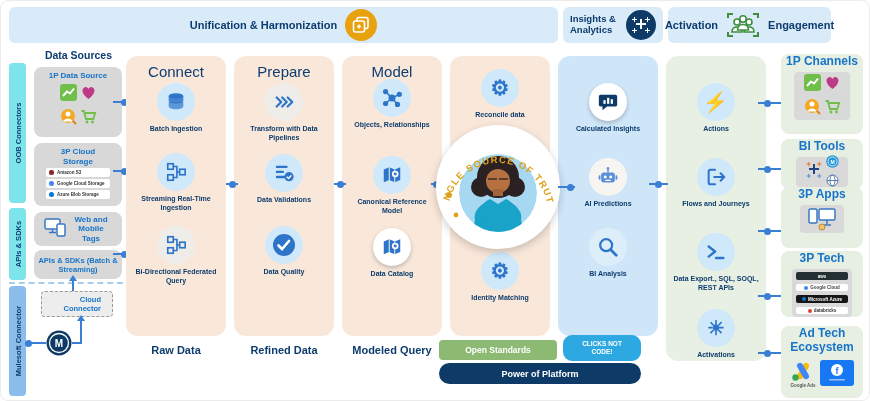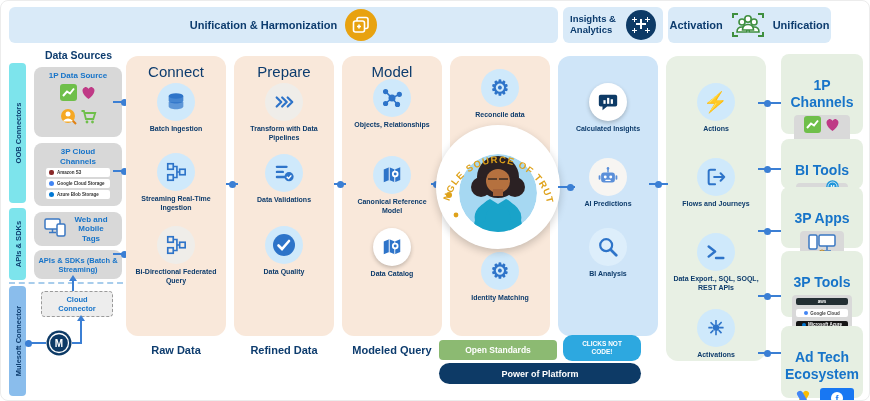--- a/index.html
+++ b/index.html
@@ -25,31 +25,31 @@
   .vbar{position:absolute;width:17px;border-radius:4px}
   .vbar span{position:absolute;left:50%;top:50%;transform:translate(-50%,-50%) rotate(-90deg);white-space:nowrap;font-size:7.5px;font-weight:bold;color:#0d3c6e}
   .cyan{background:#7de4ec}.mule{background:#8abdec}
   .gcard{position:absolute;left:33px;width:88px;background:#d8d8d8;border-radius:8px;box-sizing:border-box;text-align:center;padding:4px 3px}
   .gcard .t{color:#1774c9;font-weight:bold;font-size:8px;line-height:1.2}
   .srctitle{position:absolute;left:20px;top:48px;width:115px;text-align:center;font-size:10.5px;font-weight:bold;color:#0d3c6e}
   .icongrid{display:flex;flex-wrap:wrap;width:44px;margin:3px auto 0;gap:3px;justify-content:center}
   .crow{display:flex;align-items:center;gap:3px;margin:2px 9px;background:#fff;border-radius:2px;height:9px;font-size:4.5px;color:#333;padding:0 3px;font-weight:bold;text-align:left}
   .dotc{width:5px;height:5px;border-radius:2px;flex:0 0 auto}
   .dashcard{position:absolute;left:40px;top:290px;width:72px;height:26px;background:#ededed;border:1.5px dashed #9a9a9a;border-radius:4px;display:flex;align-items:center;justify-content:center;box-sizing:border-box}
-  .dashcard .t{color:#1774c9;font-weight:bold;font-size:7.5px;line-height:1.2;width:48px;text-align:center}
+  .dashcard .t{color:#1774c9;font-weight:bold;font-size:7.5px;line-height:1.2;width:48px;text-align:right}
   
   .hline{position:absolute;height:2px;background:#3b7fd4}
   .vline{position:absolute;width:2px;background:#3b7fd4}
   .vdash{position:absolute;width:0;border-left:2px dashed #3b7fd4}
   .ndot{position:absolute;width:7px;height:7px;border-radius:50%;background:#3b7fd4}
   .arr-up{position:absolute;width:0;height:0;border-left:4px solid transparent;border-right:4px solid transparent;border-bottom:6px solid #3b7fd4}
   .dashsep{position:absolute;left:8px;top:281px;width:114px;border-top:2px dashed #a8cdec}
   
   .dest{position:absolute;left:780px;width:82px;background:#e6efe2;border-radius:8px;text-align:center;box-sizing:border-box}
-  .dt{font-size:14px;font-weight:bold;color:#1774c9;margin-top:23px;line-height:1.2}
+  .dt{font-size:12px;font-weight:bold;color:#1774c9;margin-top:0;line-height:1.2}
   .ibox{background:#d9d9d9;border-radius:4px;margin:4px auto 0;display:flex;align-items:center;justify-content:center}
   .chip{width:52px;height:9px;border-radius:2px;font-size:4.5px;font-weight:bold;display:flex;align-items:center;justify-content:center;gap:2px;margin:2px 0}
   
   .badge{position:absolute;display:flex;align-items:center;justify-content:center;color:#fff;font-weight:bold;text-align:center}
   
   .bigcircle{position:absolute;left:435px;top:124px;width:124px;height:124px;border-radius:50%;background:#fff;box-shadow:0 3px 8px rgba(0,0,0,.2);z-index:5}
   .glyph{font-weight:bold;color:#2e74c9}
 </style>
 </head>
 <body>
@@ -85,21 +85,21 @@
         <g fill="#fff" stroke="#3f8f3f" stroke-width="1.6">
           <circle cx="11" cy="11" r="3"></circle>
             <path d="M6 21c0-3 2-5 5-5s5 2 5 5z"></path>
           <circle cx="23" cy="11" r="3"></circle>
             <path d="M18 21c0-3 2-5 5-5s5 2 5 5z"></path>
           <circle cx="17" cy="8" r="3.2"></circle>
             <path d="M11.5 19c0-3.5 2.3-5.5 5.5-5.5s5.5 2 5.5 5.5z"></path>
         </g>
       </svg>
     </span>
-    <span class="hdr-text">Unification</span>
+    <span class="hdr-text">Engagement</span>
   </div>
 
   <div class="srctitle">Data Sources</div>
 
   <div class="vbar cyan" style="left:8px;top:62px;height:140px">
       <span>OOB Connectors</span>
     </div>
   <div class="vbar cyan" style="left:8px;top:207px;height:72px">
       <span>APIs &amp; SDKs</span>
     </div>
@@ -126,21 +126,21 @@
           </svg></span>
       <span><svg width="17" height="17" viewBox="0 0 17 17">
             <path d="M1.5 3h2.4l2 8h7.4l1.9-6H5" stroke="#6fbf4a" stroke-width="1.8" fill="none"></path>
             <circle cx="7" cy="14" r="1.4" fill="#6fbf4a"></circle>
             <circle cx="12.5" cy="14" r="1.4" fill="#6fbf4a"></circle>
           </svg></span>
     </div>
   </div>
 
   <div class="gcard" style="top:142px;height:63px">
-    <div class="t" style="width:56px;margin:0 auto">3P Cloud Channels</div>
+    <div class="t" style="width:56px;margin:0 auto">3P Cloud Storage</div>
     <div class="crow">
         <span class="dotc" style="background:#8a2a2a"></span>
         <span>Amazon S3</span>
       </div>
     <div class="crow">
         <span class="dotc" style="background:#4285f4;border-radius:50%"></span>
         <span>Google Cloud Storage</span>
       </div>
     <div class="crow">
         <span class="dotc" style="background:#0078d4;border-radius:50%"></span>
@@ -495,21 +495,21 @@
           <rect x="2" y="2" width="8" height="14" rx="1.5" fill="#fff" stroke="#3a77c2" stroke-width="1.5"></rect>
           <rect x="12" y="2" width="16" height="11" rx="1.5" fill="#fff" stroke="#3a77c2" stroke-width="1.5"></rect>
           <line x1="20" y1="13" x2="20" y2="17" stroke="#3a77c2" stroke-width="1.5"></line>
           <line x1="16" y1="18" x2="24" y2="18" stroke="#3a77c2" stroke-width="1.5"></line>
           <circle cx="15" cy="20" r="3" fill="#f0c36d" stroke="#b98a3a" stroke-width="1"></circle>
         </svg>
     </div>
   </div>
 
   <div class="dest" style="top:250px;height:66px">
-    <div class="dt">3P Tools</div>
+    <div class="dt">3P Tech</div>
     <div class="ibox" style="width:58px;height:46px;flex-direction:column;padding:1px">
       <div class="chip" style="background:#232f33;color:#fff">
           <span>aws</span>
         </div>
       <div class="chip" style="background:#fff;color:#444">
           <span class="dotc" style="background:#4285f4;border-radius:50%;width:4px;height:4px"></span>
           <span>Google Cloud</span>
         </div>
       <div class="chip" style="background:#151515;color:#fff">
           <span class="dotc" style="background:#0078d4;width:4px;height:4px"></span>

